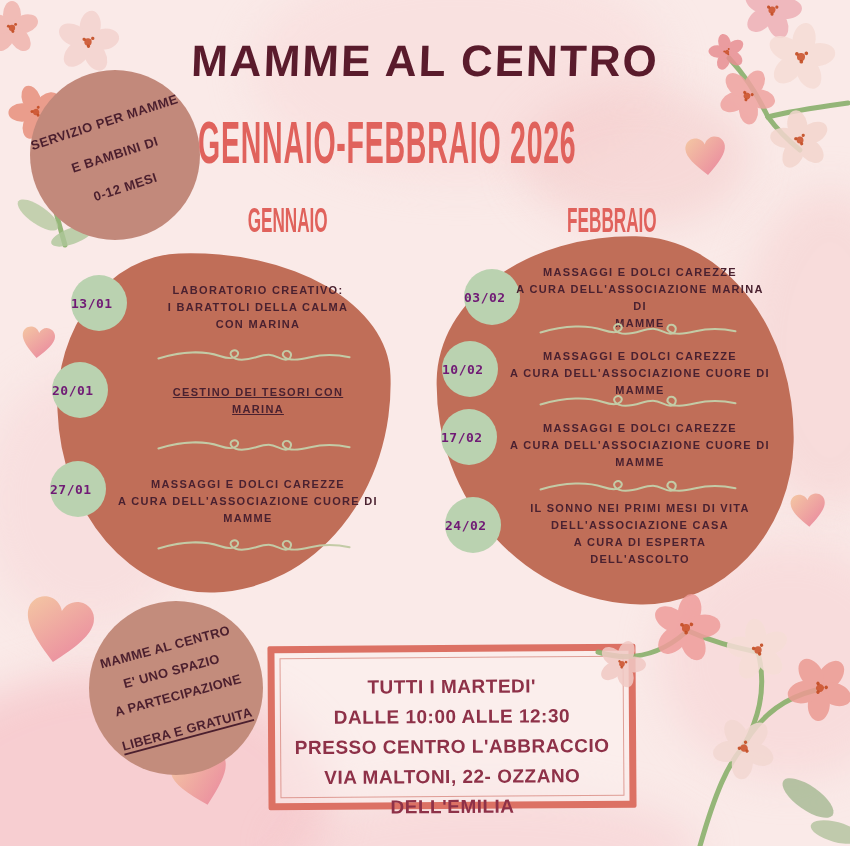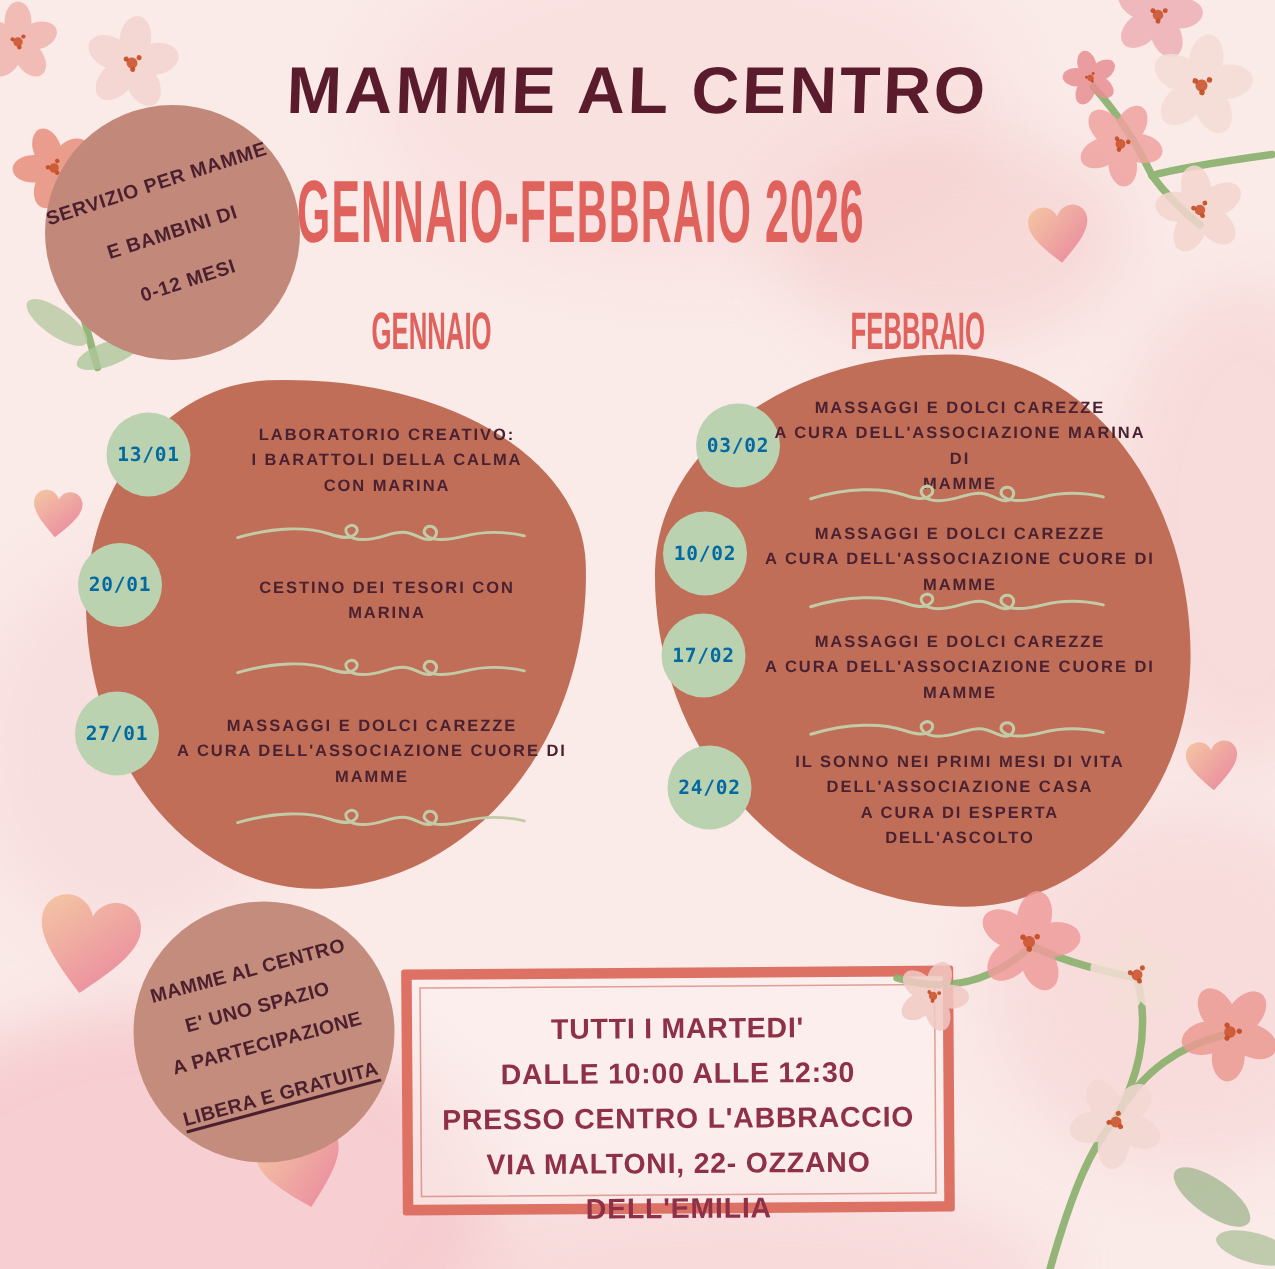--- a/index.html
+++ b/index.html
@@ -33,22 +33,22 @@
 
   .circle-badge{position:absolute;border-radius:50%;z-index:2;display:flex;align-items:center;justify-content:center;}
   .service-circle{left:30px;top:70px;width:170px;height:170px;background:#c2897b;}
   .participation-circle{left:89px;top:601px;width:174px;height:174px;background:#c38c7c;}
   .rot-text{transform:rotate(-18deg);text-align:center;color:#4b1f2e;font-weight:700;}
   .service-circle .rot-text{font-size:13px;line-height:34px;letter-spacing:0.5px;}
   .participation-circle .rot-text{transform:rotate(-15deg);font-size:13px;line-height:25px;letter-spacing:0.3px;}
   .underline-line{display:inline-block;margin-top:10px;text-decoration:underline;text-decoration-thickness:2px;text-underline-offset:3px;}
 
   .date-badge{position:absolute;width:56px;height:56px;border-radius:50%;background:#bad2b0;z-index:3;
-    display:flex;align-items:center;justify-content:center;
-    font-family:"DejaVu Sans Mono",monospace;font-size:13px;font-weight:700;color:#0369a1;letter-spacing:0.5px;}
+    display:flex;align-items:center;
+    font-family:"DejaVu Sans Mono",monospace;font-size:13px;font-weight:700;color:#701a75;letter-spacing:0.5px;}
 
   .event{position:absolute;z-index:3;text-align:center;color:#4a2130;
     font-size:11px;font-weight:700;letter-spacing:1.3px;line-height:17px;}
   .squig{position:absolute;z-index:3;}
 
   .info-box{position:absolute;left:268px;top:645px;width:368px;height:164px;z-index:3;
     box-sizing:border-box;border:7px solid #dc7164;border-radius:2px;
     background:rgba(252,241,239,0.55);transform:rotate(-0.4deg);
     text-align:center;color:#8e3148;font-weight:700;font-size:19px;line-height:30px;
     letter-spacing:0.5px;padding-top:20px;}
@@ -164,21 +164,21 @@
     </div>
 
   <div class="event" style="left:140px;top:282px;width:236px;">
     <div>LABORATORIO CREATIVO:</div>
     <div>I BARATTOLI DELLA CALMA</div>
     <div>CON MARINA</div>
   </div>
   <svg class="squig" style="left:156px;top:346px;" width="196" height="20" viewBox="0 0 160 16">
       <use href="#squiggle"></use>
     </svg>
-  <div class="event" style="left:140px;top:384px;width:236px;">
+  <div class="event" style="left:140px;top:384px;width:236px;text-decoration:underline;">
     <div>CESTINO DEI TESORI CON</div>
     <div>MARINA</div>
   </div>
   <svg class="squig" style="left:156px;top:436px;" width="196" height="20" viewBox="0 0 160 16">
       <use href="#squiggle"></use>
     </svg>
   <div class="event" style="left:100px;top:476px;width:296px;">
     <div>MASSAGGI E DOLCI CAREZZE</div>
     <div>A CURA DELL'ASSOCIAZIONE CUORE DI MAMME</div>
   </div>

